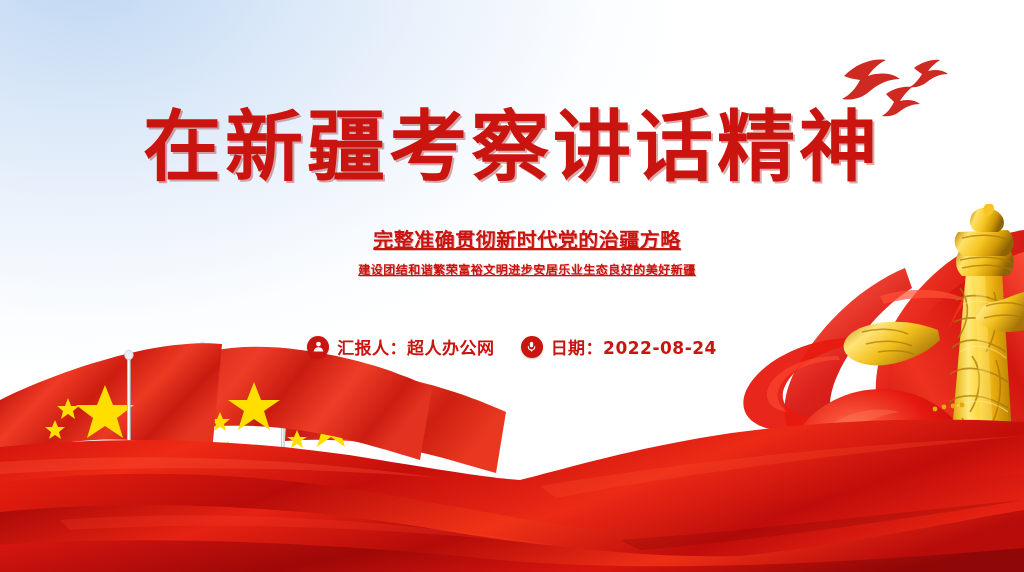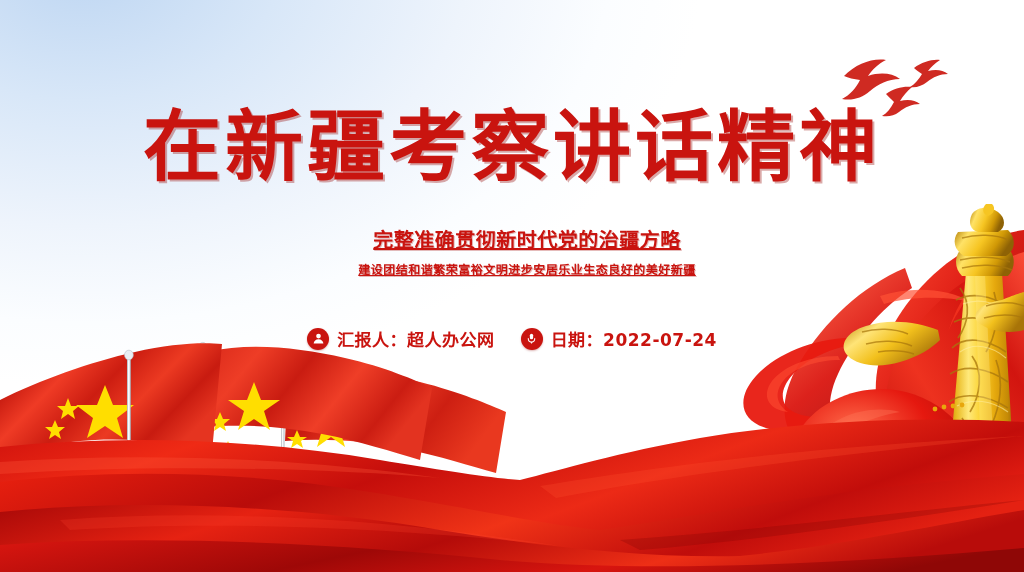--- a/index.html
+++ b/index.html
@@ -34,21 +34,21 @@
     font-weight:700;color:#c9140f;white-space:nowrap;
     font-family:"DejaVu Sans","Liberation Sans",sans-serif;
     text-shadow:1px 1px 0 rgba(160,12,8,.28);
     text-decoration:underline;
   }
   #sub-line-1{top:228px;font-size:20px;line-height:24px;letter-spacing:.5px;}
   #sub-line-2{top:258px;font-size:12px;line-height:24px;letter-spacing:.5px;}
 
   
   #meta-row{
-    position:absolute;left:0;top:326px;width:1024px;
+    position:absolute;left:0;top:334px;width:1024px;
     display:flex;justify-content:center;align-items:center;gap:26px;
     z-index:41;
   }
   .meta-item{display:flex;align-items:center;gap:8px;}
   .meta-icon{
     width:22px;height:22px;border-radius:50%;
     background:#c9140f;display:flex;align-items:center;justify-content:center;
     flex:0 0 auto;box-shadow:0 1px 2px rgba(140,10,6,.3);
   }
   .meta-icon svg{display:block;}
@@ -364,18 +364,18 @@
     </div>
 
     <div class="meta-item">
       <span class="meta-icon">
         <svg width="13" height="13" viewBox="0 0 16 16" fill="#ffffff">
           <rect x="6" y="2" width="4" height="7" rx="2"></rect>
           <path d="M4,8 C4,10.6 5.9,12.4 8,12.4 C10.1,12.4 12,10.6 12,8" stroke="#ffffff" stroke-width="1.3" fill="none" stroke-linecap="round"></path>
           <rect x="7.3" y="12" width="1.4" height="2.3" rx="0.6"></rect>
         </svg>
       </span>
-      <span class="meta-text">日期：2022-07-24</span>
+      <span class="meta-text">日期：2022-08-24</span>
     </div>
 
   </div>
 
 </div>
 
 </body></html>

